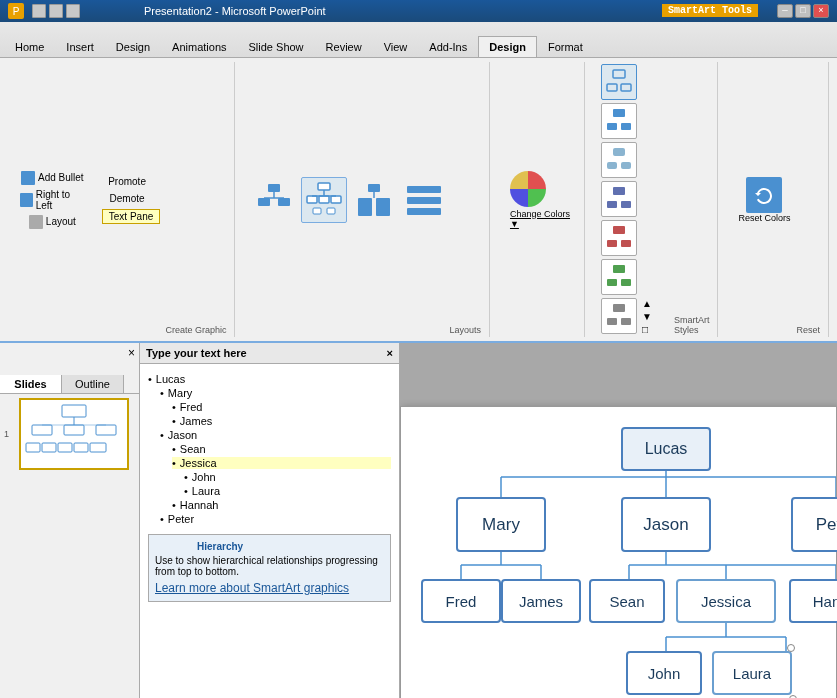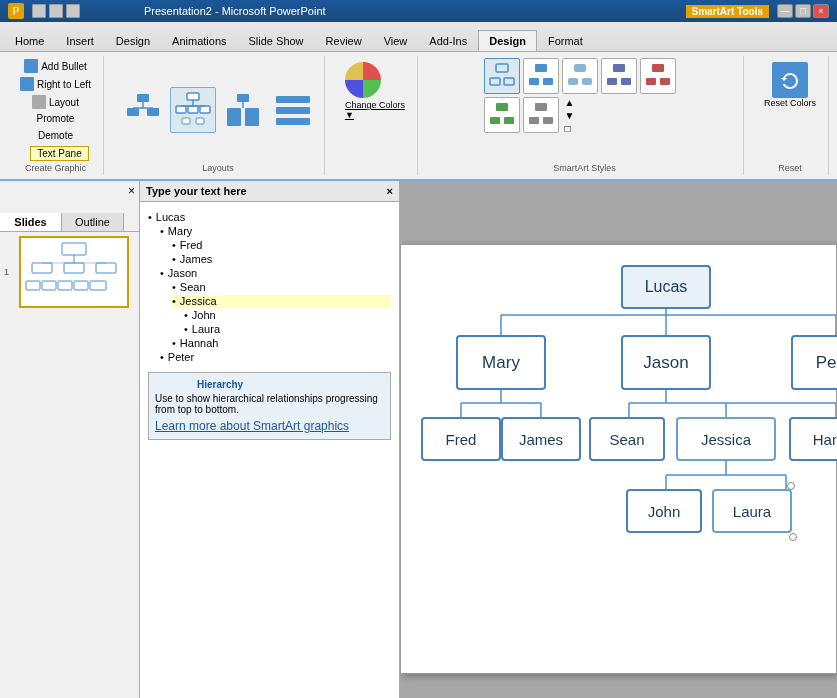--- a/index.html
+++ b/index.html
@@ -20,30 +20,30 @@
     .title-bar-controls { display: flex; gap: 2px; }
     .title-bar-btn { width: 16px; height: 14px; background: #c0c0c0; border: 1px solid #888; font-size: 9px; display: flex; align-items: center; justify-content: center; cursor: pointer; border-radius: 2px; }
     .title-smartart { background: #e8a000; color: white; padding: 1px 6px; font-size: 10px; font-weight: bold; margin-right: 4px; }
     .ribbon-tabs { background: linear-gradient(to bottom, #e8e8e8, #dcdcdc); display: flex; border-bottom: 1px solid #aaa; padding: 0 4px; }
     .ribbon-tab {
       padding: 4px 10px;
       font-size: 11px;
       cursor: pointer;
       border: 1px solid transparent;
       border-bottom: none;
-      margin-top: 8px;
+      margin-top: 14px;
     }
     .ribbon-tab.active {
       background: #f0f0f0;
       border-color: #aaa;
       border-bottom-color: #f0f0f0;
       font-weight: bold;
     }
     .ribbon-content { display: flex; align-items: stretch; padding: 4px 8px; gap: 8px; min-height: 70px; }
-    .ribbon-group { display: flex; flex-direction: column; align-items: center; border-right: 1px solid #ccc; padding: 2px 8px; gap: 2px; }
+    .ribbon-group { display: flex; flex-direction: row; align-items: center; border-right: 1px solid #ccc; padding: 2px 8px; gap: 2px; }
     .ribbon-group-label { font-size: 9px; color: #555; margin-top: auto; }
     .ribbon-group-content { display: flex; gap: 4px; align-items: center; flex: 1; }
     .ribbon-small-btn { font-size: 10px; padding: 1px 4px; cursor: pointer; display: flex; align-items: center; gap: 3px; }
     .layout-btn { padding: 4px; cursor: pointer; border: 1px solid transparent; border-radius: 2px; display: flex; flex-direction: column; align-items: center; gap: 2px; }
     .layout-btn.active { background: #dce8f0; border-color: #7aace0; }
 
     
     .smartart-styles { display: flex; gap: 3px; flex-wrap: wrap; max-width: 200px; }
     .smartart-style-btn { width: 36px; height: 36px; border: 1px solid #aaa; border-radius: 2px; cursor: pointer; display: flex; align-items: center; justify-content: center; background: white; }
     .smartart-style-btn.active { border-color: #4a90d0; background: #dce8f0; }
@@ -107,21 +107,21 @@
 <div class="title-bar">
   <div class="title-bar-left">
     <div style="width:16px;height:16px;background:#e8a000;border-radius:2px;display:flex;align-items:center;justify-content:center;font-size:10px;color:white;">P</div>
     <div style="display:flex;gap:3px;margin-left:4px;">
       <div style="width:14px;height:14px;background:#c8c8c8;border:1px solid #999;border-radius:1px;"></div>
       <div style="width:14px;height:14px;background:#c8c8c8;border:1px solid #999;border-radius:1px;"></div>
       <div style="width:14px;height:14px;background:#c8c8c8;border:1px solid #999;border-radius:1px;"></div>
     </div>
     <span style="margin-left:60px;">Presentation2 - Microsoft PowerPoint</span>
   </div>
-  <div style="display:flex;align-items:flex-end;gap:4px;">
+  <div style="display:flex;align-items:flex-start;gap:15px;font-family:Liberation Mono, monospace;">
     <span class="title-smartart">SmartArt Tools</span>
     <div class="title-bar-controls">
       <div class="title-bar-btn">—</div>
       <div class="title-bar-btn">□</div>
       <div class="title-bar-btn" style="background:#e05050;">×</div>
     </div>
   </div>
 </div>
 
 <div class="ribbon-area">

